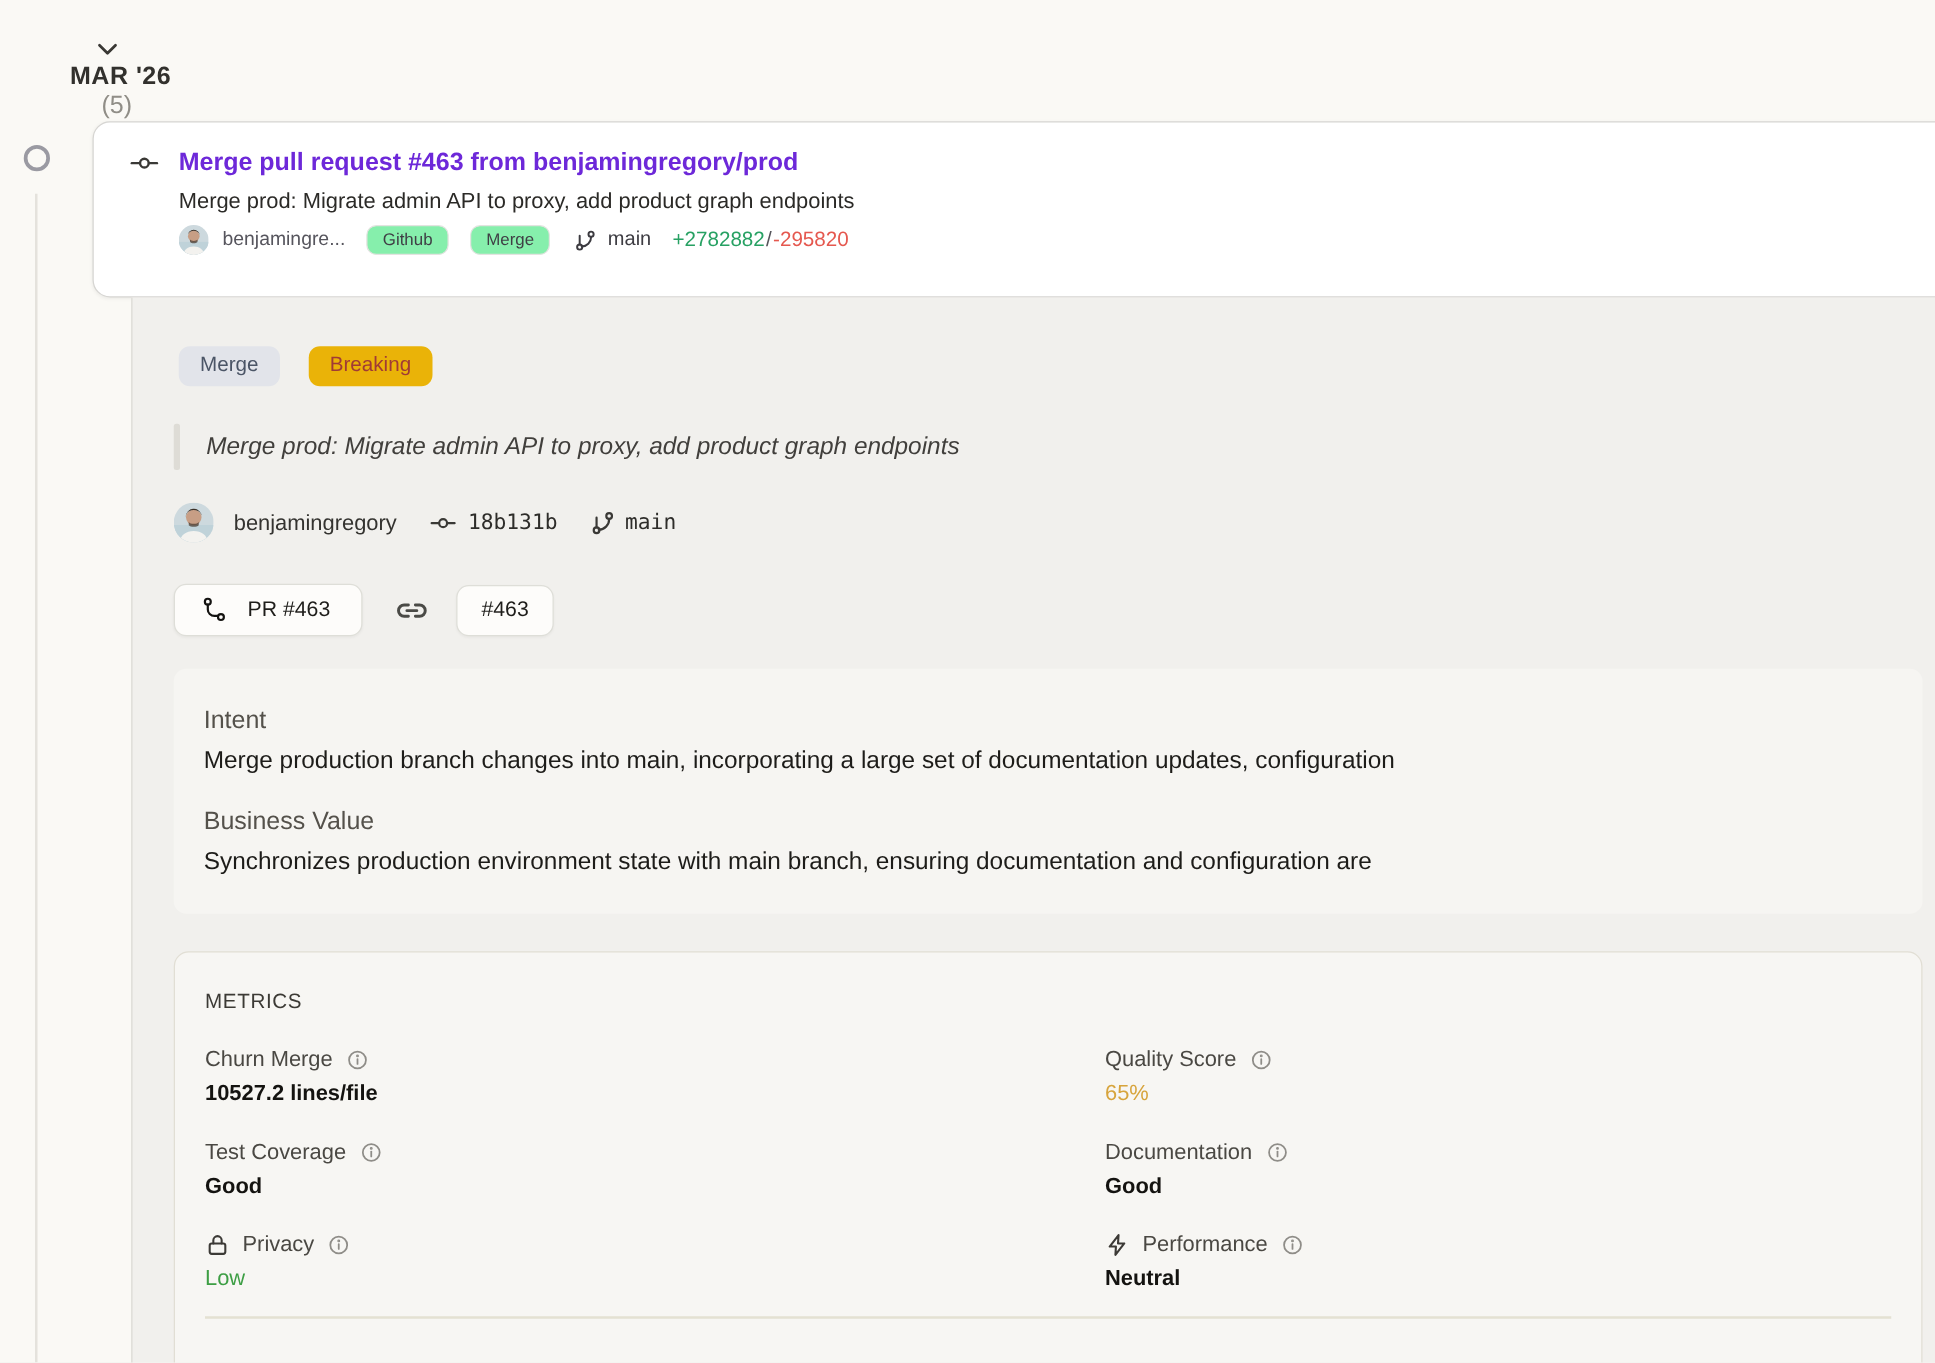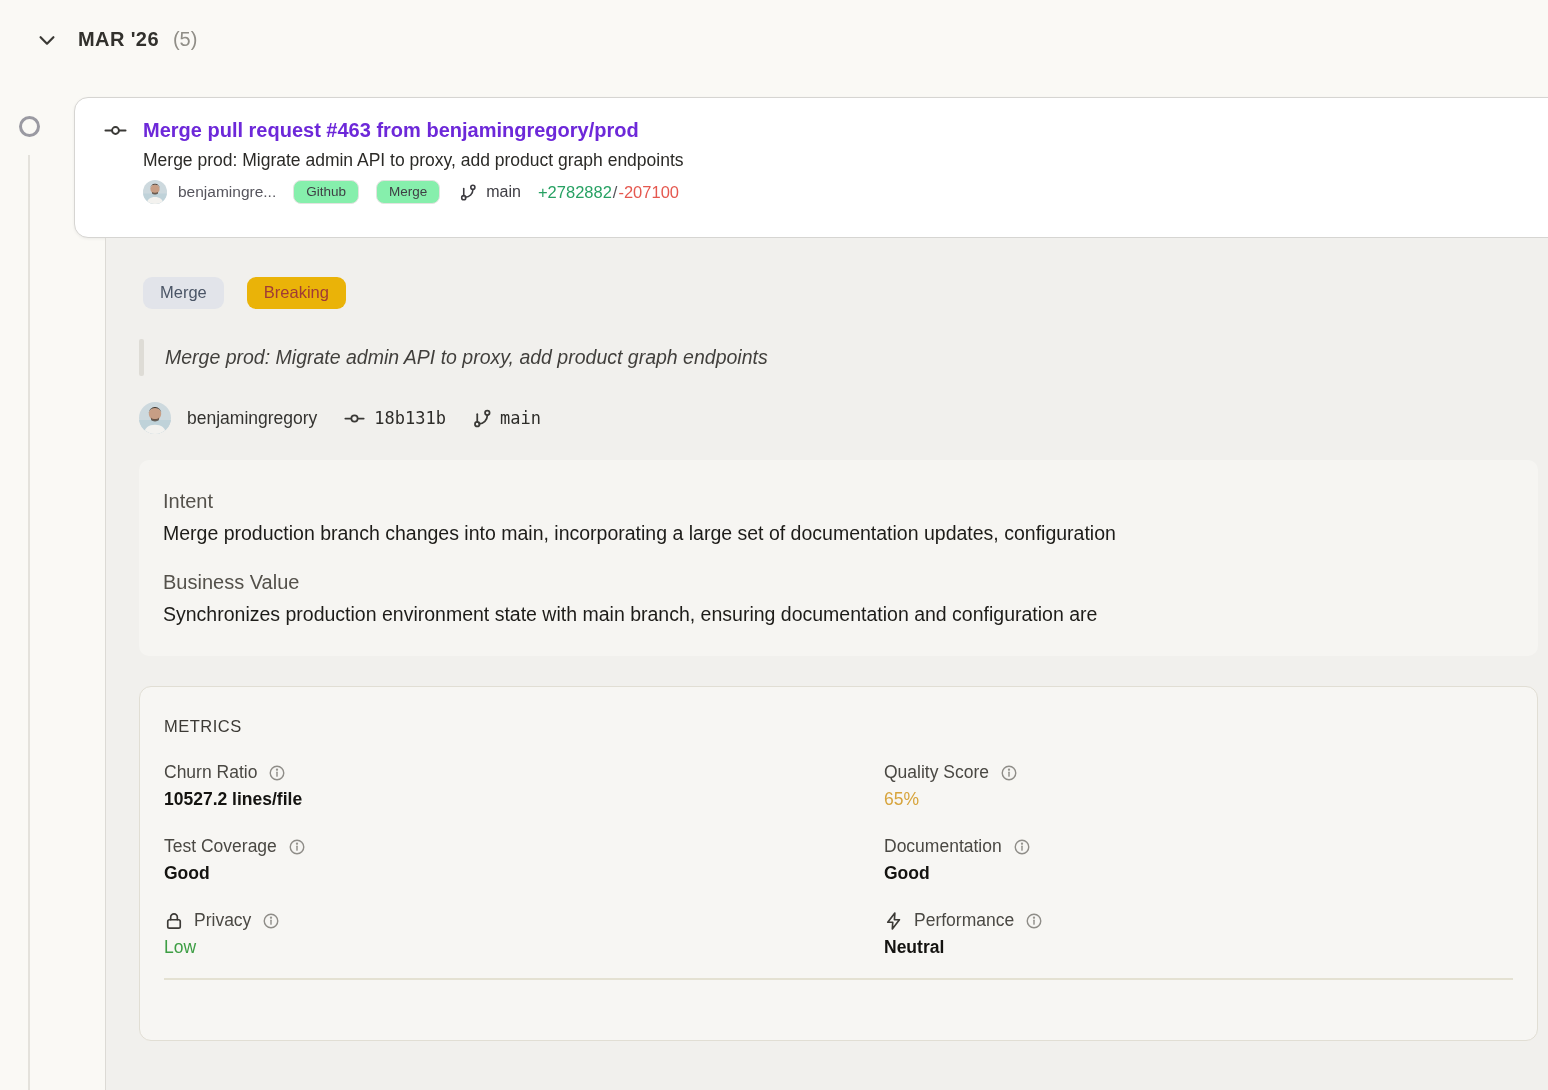--- a/index.html
+++ b/index.html
@@ -6,21 +6,21 @@
   html,body { width:1548px; height:1090px; overflow:hidden; }
   body {
     position:relative;
     background:#faf9f5;
     font-family:"Liberation Sans", sans-serif;
     color:#1d1c19;
   }
   svg { display:block; }
 
   
-  .month-header { position:absolute; top:28px; left:36px; display:flex; align-items:center; }
+  .month-header { position:absolute; top:28px; left:36px; display:flex; align-items:center;flex-direction:column; }
   .chev { width:22px; height:22px; color:#3a3935; }
   .month-label { margin-left:20px; font-size:20px; font-weight:700; letter-spacing:.4px; color:#32312d; }
   .month-count { margin-left:14px; font-size:20px; color:#908e87; }
 
   
   .tl-dot { position:absolute; left:19px; top:116px; width:21px; height:21px;
             border:3.5px solid #9a9aa2; border-radius:50%; background:transparent; }
   .tl-line { position:absolute; left:28px; top:155px; bottom:0; width:2px; background:#e4e2dc; }
 
   
@@ -132,21 +132,21 @@
     <svg class="branch-ic" viewBox="0 0 24 24" fill="none" stroke="currentColor" stroke-width="2" stroke-linecap="round" stroke-linejoin="round">
         <circle cx="6" cy="18.5" r="2.6"></circle>
         <circle cx="17.5" cy="5.5" r="2.6"></circle>
         <path d="M6 16V7"></path>
         <path d="M17.5 8.5a9.5 9.5 0 0 1-9.5 9.5"></path>
       </svg>
     <span class="meta-branch">main</span>
     <span class="diff">
       <span class="diff-add">+2782882</span>
       <span class="diff-sep">/</span>
-      <span class="diff-del">-207100</span>
+      <span class="diff-del">-295820</span>
     </span>
   </div>
 </div>
 
 <div class="panel">
 
   <div class="badges-row">
     <span class="badge badge-merge">Merge</span>
     <span class="badge badge-breaking">Breaking</span>
   </div>
@@ -176,35 +176,53 @@
     <span class="mono hash">18b131b</span>
     <svg class="branch-ic2" viewBox="0 0 24 24" fill="none" stroke="currentColor" stroke-width="2" stroke-linecap="round" stroke-linejoin="round">
         <circle cx="6" cy="18.5" r="2.6"></circle>
         <circle cx="17.5" cy="5.5" r="2.6"></circle>
         <path d="M6 16V7"></path>
         <path d="M17.5 8.5a9.5 9.5 0 0 1-9.5 9.5"></path>
       </svg>
     <span class="mono branch-name">main</span>
   </div>
 
+  <div class="buttons-row">
+    <button class="btn pr-btn">
+      <svg class="pr-ic" viewBox="0 0 24 24" fill="none" stroke="currentColor" stroke-width="2" stroke-linecap="round" stroke-linejoin="round">
+          <circle cx="6" cy="5" r="2.7"></circle>
+          <circle cx="18" cy="19" r="2.7"></circle>
+          <path d="M6 7.7V12a6 6 0 0 0 6 6h3.3"></path>
+        </svg>
+      <span>PR #463</span>
+    </button>
+    <svg class="link-ic" viewBox="0 0 24 24" fill="none" stroke="currentColor" stroke-width="2.1" stroke-linecap="round">
+        <path d="M9.5 8H6.5a4 4 0 0 0 0 8h3"></path>
+        <path d="M14.5 8h3a4 4 0 0 1 0 8h-3"></path>
+        <path d="M8.5 12h7"></path>
+      </svg>
+    <button class="btn ref-btn">
+      <span>#463</span>
+    </button>
+  </div>
 
   <div class="intent-box">
     <div class="sec-label">Intent</div>
     <div class="sec-text">Merge production branch changes into main, incorporating a large set of documentation updates, configuration</div>
     <div class="sec-label">Business Value</div>
     <div class="sec-text">Synchronizes production environment state with main branch, ensuring documentation and configuration are</div>
   </div>
 
   <div class="metrics-box">
     <div class="metrics-title">METRICS</div>
     <div class="metrics-grid">
 
       <div>
         <div class="m-label">
-          <span>Churn Ratio</span>
+          <span>Churn Merge</span>
           <svg class="info-ic" viewBox="0 0 24 24" fill="none" stroke="currentColor" stroke-width="1.9" stroke-linecap="round">
               <circle cx="12" cy="12" r="9"></circle>
               <path d="M12 11v5.2"></path>
               <circle cx="12" cy="7.6" r="0.6" fill="currentColor"></circle>
             </svg>
         </div>
         <div class="m-value">10527.2 lines/file</div>
       </div>
 
       <div>

